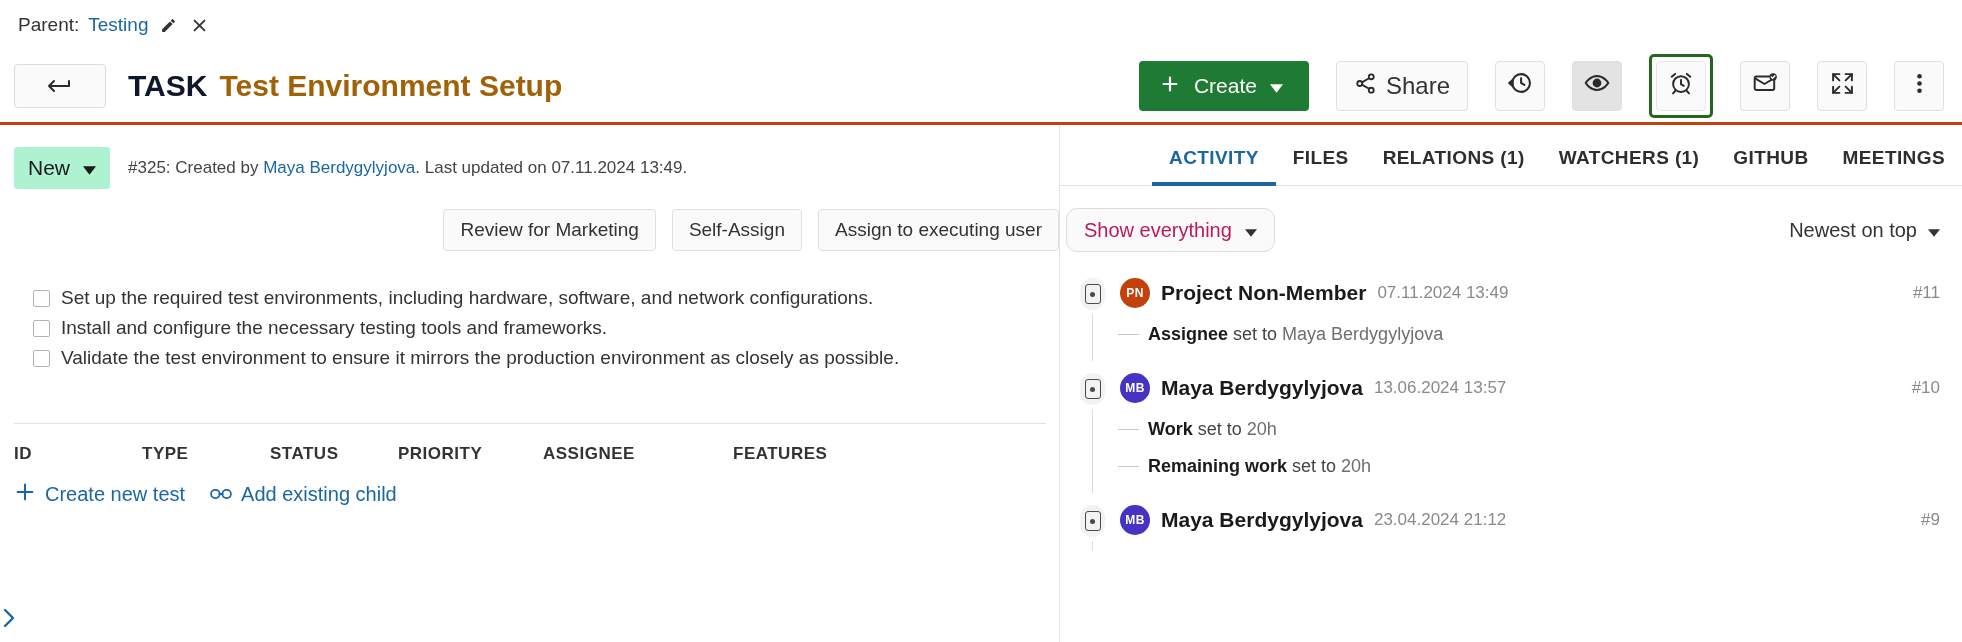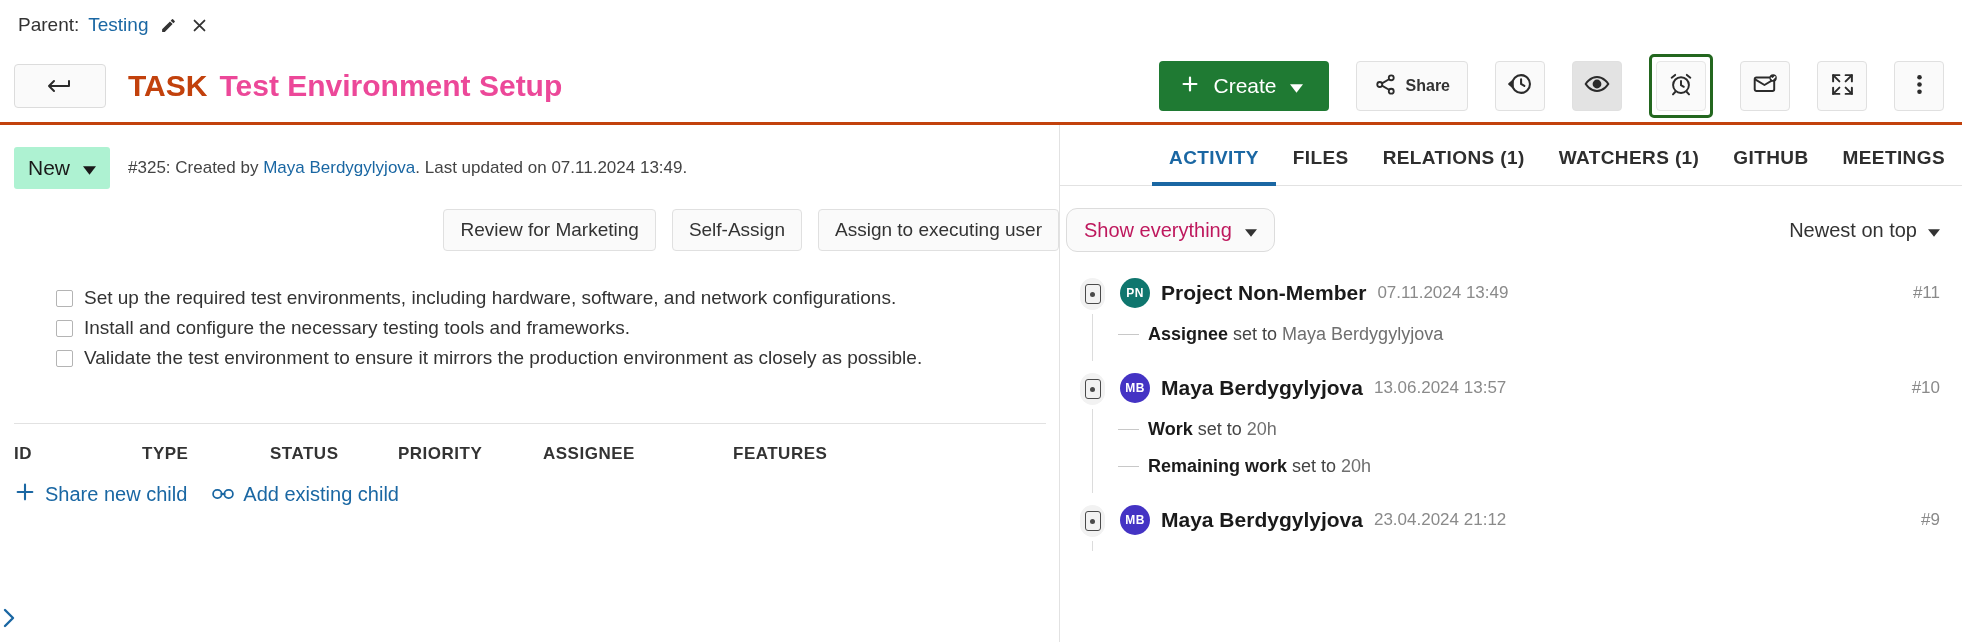--- a/index.html
+++ b/index.html
@@ -52,22 +52,22 @@
   }
   #title-text {
     margin-left: 22px;
     font-size: 30px;
     font-weight: bold;
     white-space: nowrap;
     display: flex;
     align-items: baseline;
     gap: 12px;
   }
-  #title-text .type { color: #c2410c; }
-  #title-text .subj { color: #ec4899; }
+  #title-text .type { color: #0f172a; }
+  #title-text .subj { color: #a16207; }
 
   #toolbar {
     margin-left: auto;
     display: flex;
     align-items: center;
     gap: 27px;
   }
   #create-button {
     height: 50px;
     background: #1f7a33;
@@ -87,24 +87,23 @@
     min-width: 50px;
     border: 1px solid #e0e0e0;
     border-radius: 4px;
     background: #fafafa;
     display: flex;
     align-items: center;
     justify-content: center;
     gap: 9px;
     cursor: pointer;
     color: #333;
-    font-size: 16px;
+    font-size: 24px;
     font-family: inherit;
     padding: 0;
-    font-weight: bold;
   }
   .icon-btn.wide { padding: 0 17px; }
   .icon-btn.active-state { background: #e3e3e3; }
   .focus-ring {
     padding: 4px;
     border: 3px solid #23671f;
     border-radius: 5px;
     display: inline-flex;
   }
   .focus-ring .icon-btn { border-color: #e6e6e6; }
@@ -165,21 +164,21 @@
     font-size: 19px;
     color: #333;
     padding: 0 16px;
     cursor: pointer;
     font-family: inherit;
     white-space: nowrap;
   }
 
   
   #checklist {
-    padding: 36px 0 0 56px;
+    padding: 36px 0 0 33px;
   }
   .check-item {
     display: flex;
     align-items: center;
     gap: 11px;
     margin-bottom: 8px;
     font-size: 19px;
     color: #333;
   }
   .check-box {
@@ -548,21 +547,21 @@
         <span>FEATURES</span>
       </div>
 
       <div id="related-actions">
         <span class="rel-action">
           <span>
             <svg width="22" height="22" viewBox="0 0 24 24" fill="none" stroke="#1a67a3" stroke-width="2.3" stroke-linecap="round">
               <path d="M12 4v16M4 12h16"></path>
             </svg>
           </span>
-          <span>Share new child</span>
+          <span>Create new test</span>
         </span>
         <span class="rel-action">
           <span>
             <svg width="22" height="14" viewBox="0 0 24 14" fill="none" stroke="#1a67a3" stroke-width="1.9">
               <rect x="1.2" y="2.6" width="9.3" height="8.8" rx="4.4"></rect>
               <rect x="13.5" y="2.6" width="9.3" height="8.8" rx="4.4"></rect>
               <path d="M9.4 7h5.2" stroke-width="2.3"></path>
             </svg>
           </span>
           <span>Add existing child</span>
@@ -610,21 +609,21 @@
     <div id="activity-list">
 
       <div class="activity">
         <div class="act-rail"></div>
         <div class="act-bullet">
           <span class="inner">
               <span class="dot"></span>
             </span>
         </div>
         <div class="act-head">
-          <span class="avatar" style="background:#0f766e">PN</span>
+          <span class="avatar" style="background:#c2410c">PN</span>
           <span class="act-user">Project Non-Member</span>
           <span class="act-time">07.11.2024 13:49</span>
           <span class="act-num">#11</span>
         </div>
         <div class="act-detail"><b>Assignee</b><span> set to </span><span class="muted">Maya Berdygylyjova</span></div>
       </div>
 
       <div class="act-spacer"></div>
 
       <div class="activity">

